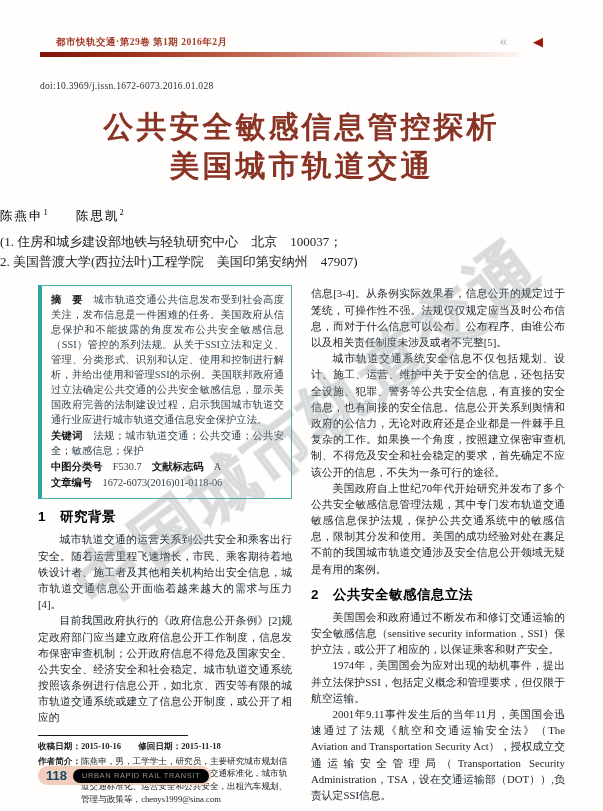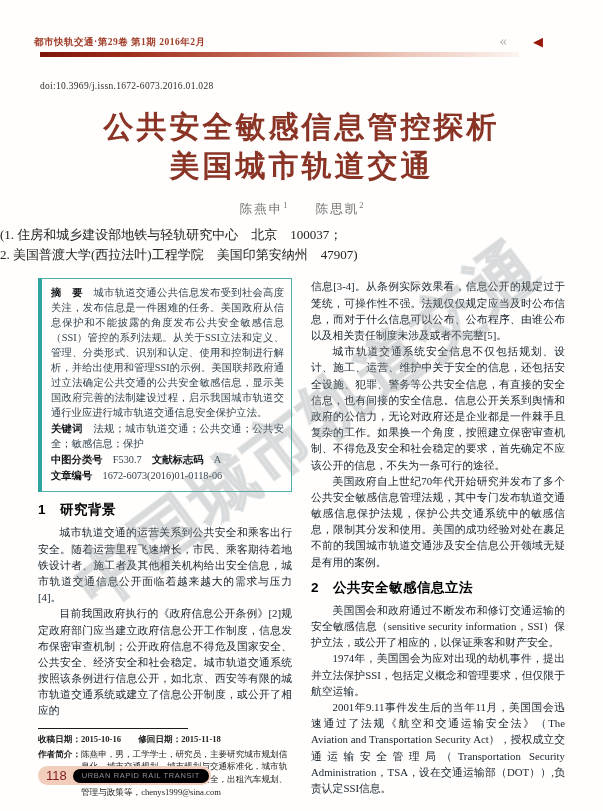--- a/index.html
+++ b/index.html
@@ -8,36 +8,36 @@
   .page {
     position: relative;
     width: 603px; height: 811px;
     margin: 0 auto;
     background: #fffefd;
     overflow: hidden;
   }
   
   .hdr {
     display: flex; justify-content: space-between; align-items: flex-end;
-    padding: 34px 60px 0 34px;
+    padding: 34px 60px 0 56px;
   }
   .hdr-left { font-size: 9.5px; color: #a03c28; letter-spacing: 0.5px; font-weight: bold; }
   .hdr-icons { display: flex; align-items: center; gap: 26px; }
   .icon-collapse { color: #b0b0b0; font-size: 15px; line-height: 1; }
   .icon-bookmark { color: #991708; font-size: 13px; line-height: 1; }
   .hdr-bar {
     height: 5px; margin: 3px 84px 0 40px;
     background: linear-gradient(90deg, #7e140a 0%, #9e2c1a 18%, #c8705c 48%, #ecc5b8 76%, #fcf4f0 100%);
   }
   
   .doi { margin: 24px 0 0 40px; font-size: 9.5px; color: #2a2a2a; letter-spacing: 0.3px; }
   
   .title { margin-top: 16px; text-align: center; color: #8a3426; font-weight: bold;
            font-size: 30px; line-height: 1.3; letter-spacing: 3px; }
-  .authors { margin-top: 15px; text-align: center; font-size: 12.5px; color: #737373; letter-spacing: 2px; }
+  .authors { margin-top: 22px; text-align: left; font-size: 12.5px; color: #000000; letter-spacing: 2px; }
   .authors sup { font-size: 8.5px; letter-spacing: 0; }
   .authors .gap { display: inline-block; width: 18px; }
   .affil { margin-top: 7px; text-align: left; font-size: 13px; line-height: 1.55; color: #222; }
   
   .columns { display: flex; gap: 19px; padding: 0 38px; margin-top: 13px; }
   .col { width: 257px; }
   
   .abs-box {
     border: 1px solid #4cb1a9;
     border-left: 4px solid #2da49e;
@@ -61,22 +61,22 @@
   .fn { font-size: 8.6px; line-height: 1.5; color: #222; }
   .fn-dates { font-weight: bold; }
   .fn-bio { display: flex; margin-top: 2px; }
   .fn-bio .lbl2 { font-weight: bold; white-space: nowrap; }
   
   .foot {
     position: absolute; left: 38px; bottom: 26px;
     display: inline-flex; align-items: center;
     background: #f3cdbb; border-radius: 10px; padding: 1px 2px 1px 0;
   }
-  .foot .pno { font-family: "Liberation Sans", sans-serif; font-weight: normal;
-               font-size: 13px; color: #7f1d1d; padding: 1px 6px 1px 8px; }
+  .foot .pno { font-family: "Liberation Sans", sans-serif; font-weight: bold;
+               font-size: 13px; color: #0c4a6e; padding: 1px 6px 1px 8px; }
   .foot .pill { background: #000000; border-radius: 9px; padding: 2.5px 9px;
                 font-family: "Liberation Sans", sans-serif; font-size: 7.5px;
                 color: #8f8f8f; letter-spacing: 0.6px; }
   
   .wm {
     position: absolute; left: 28px; top: 380px; width: 560px;
     transform: rotate(-37deg); transform-origin: 50% 50%;
     font-size: 66px; font-weight: bold; letter-spacing: 4px; white-space: nowrap;
     color: rgba(145, 155, 160, 0.16);
     -webkit-text-stroke: 2px rgba(140, 150, 155, 0.22);

